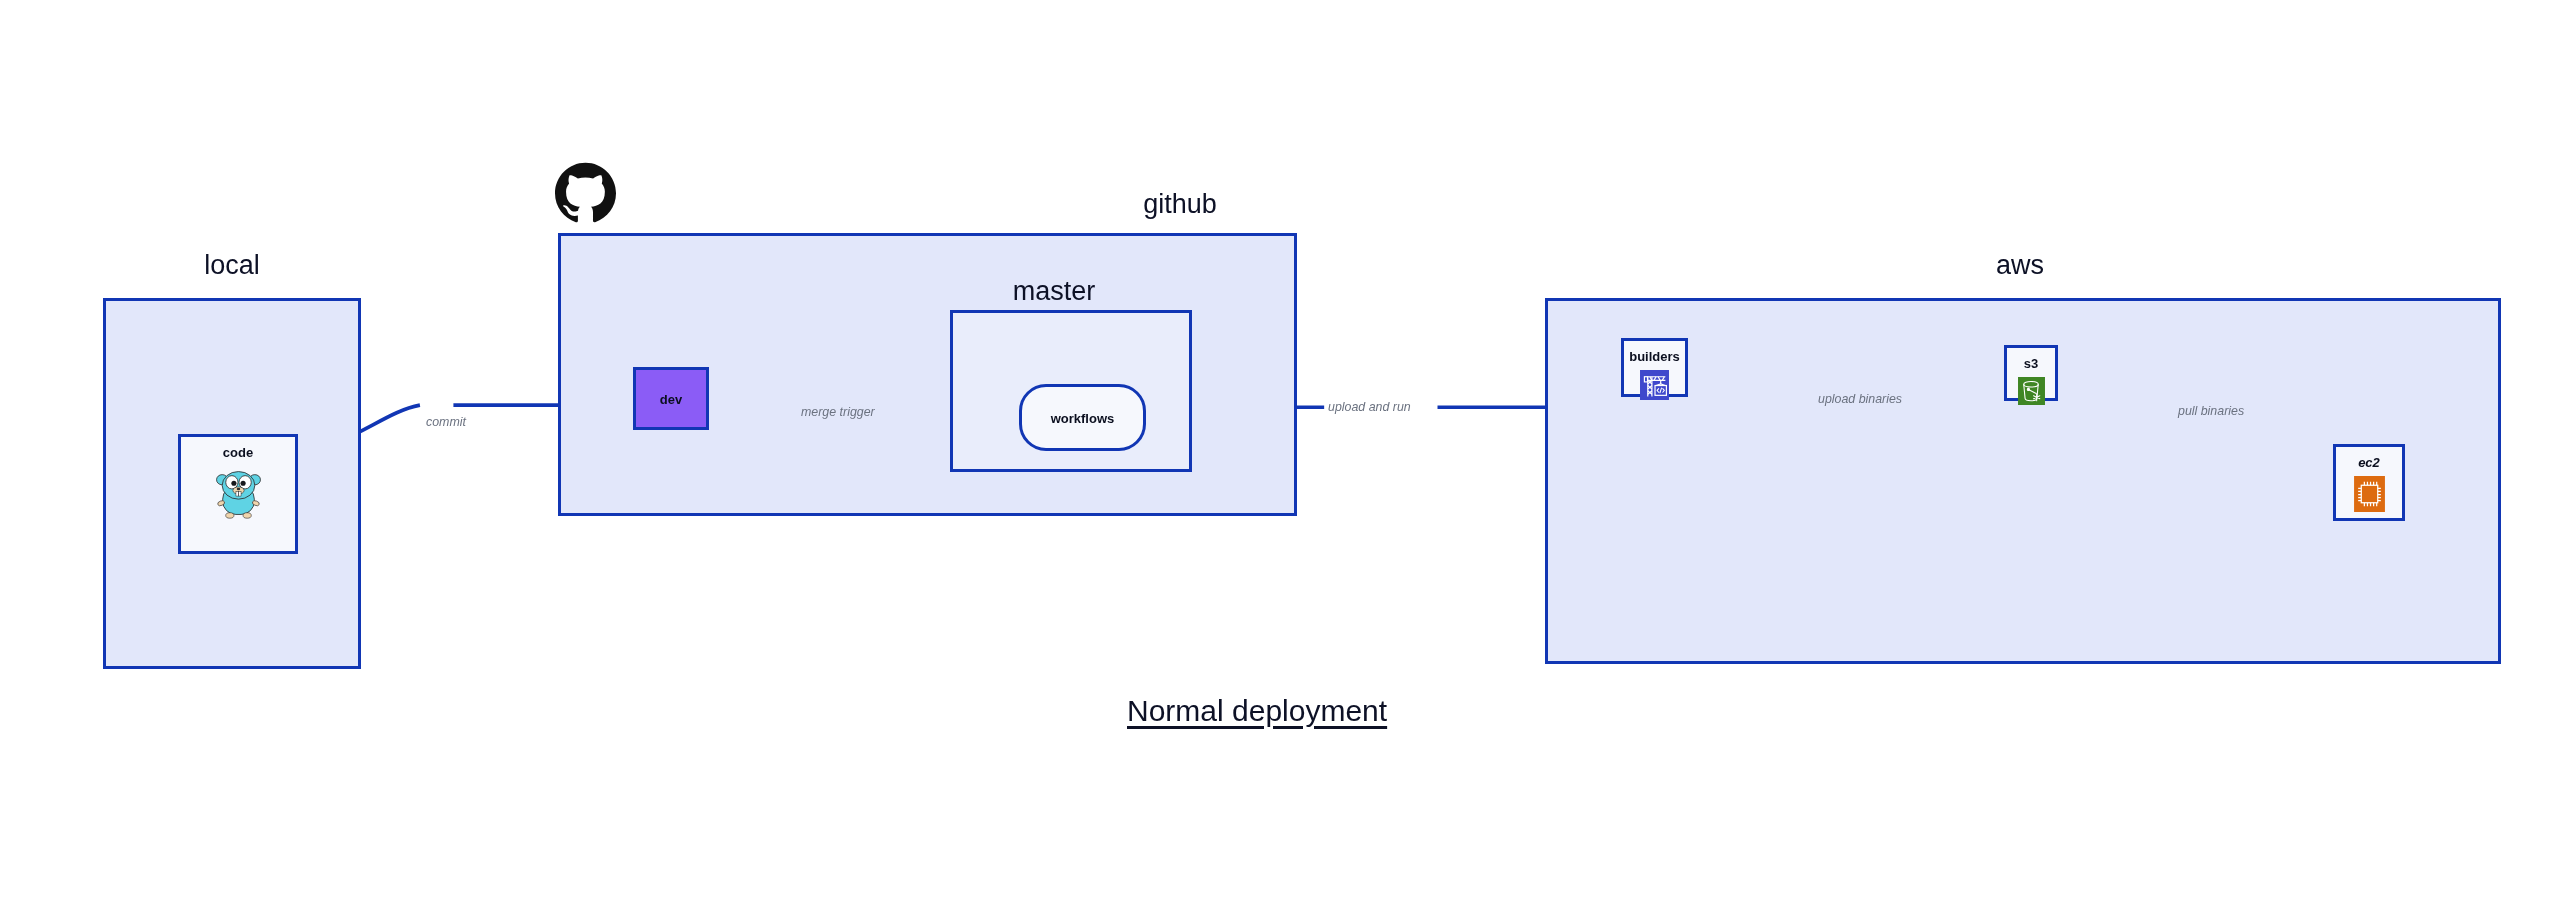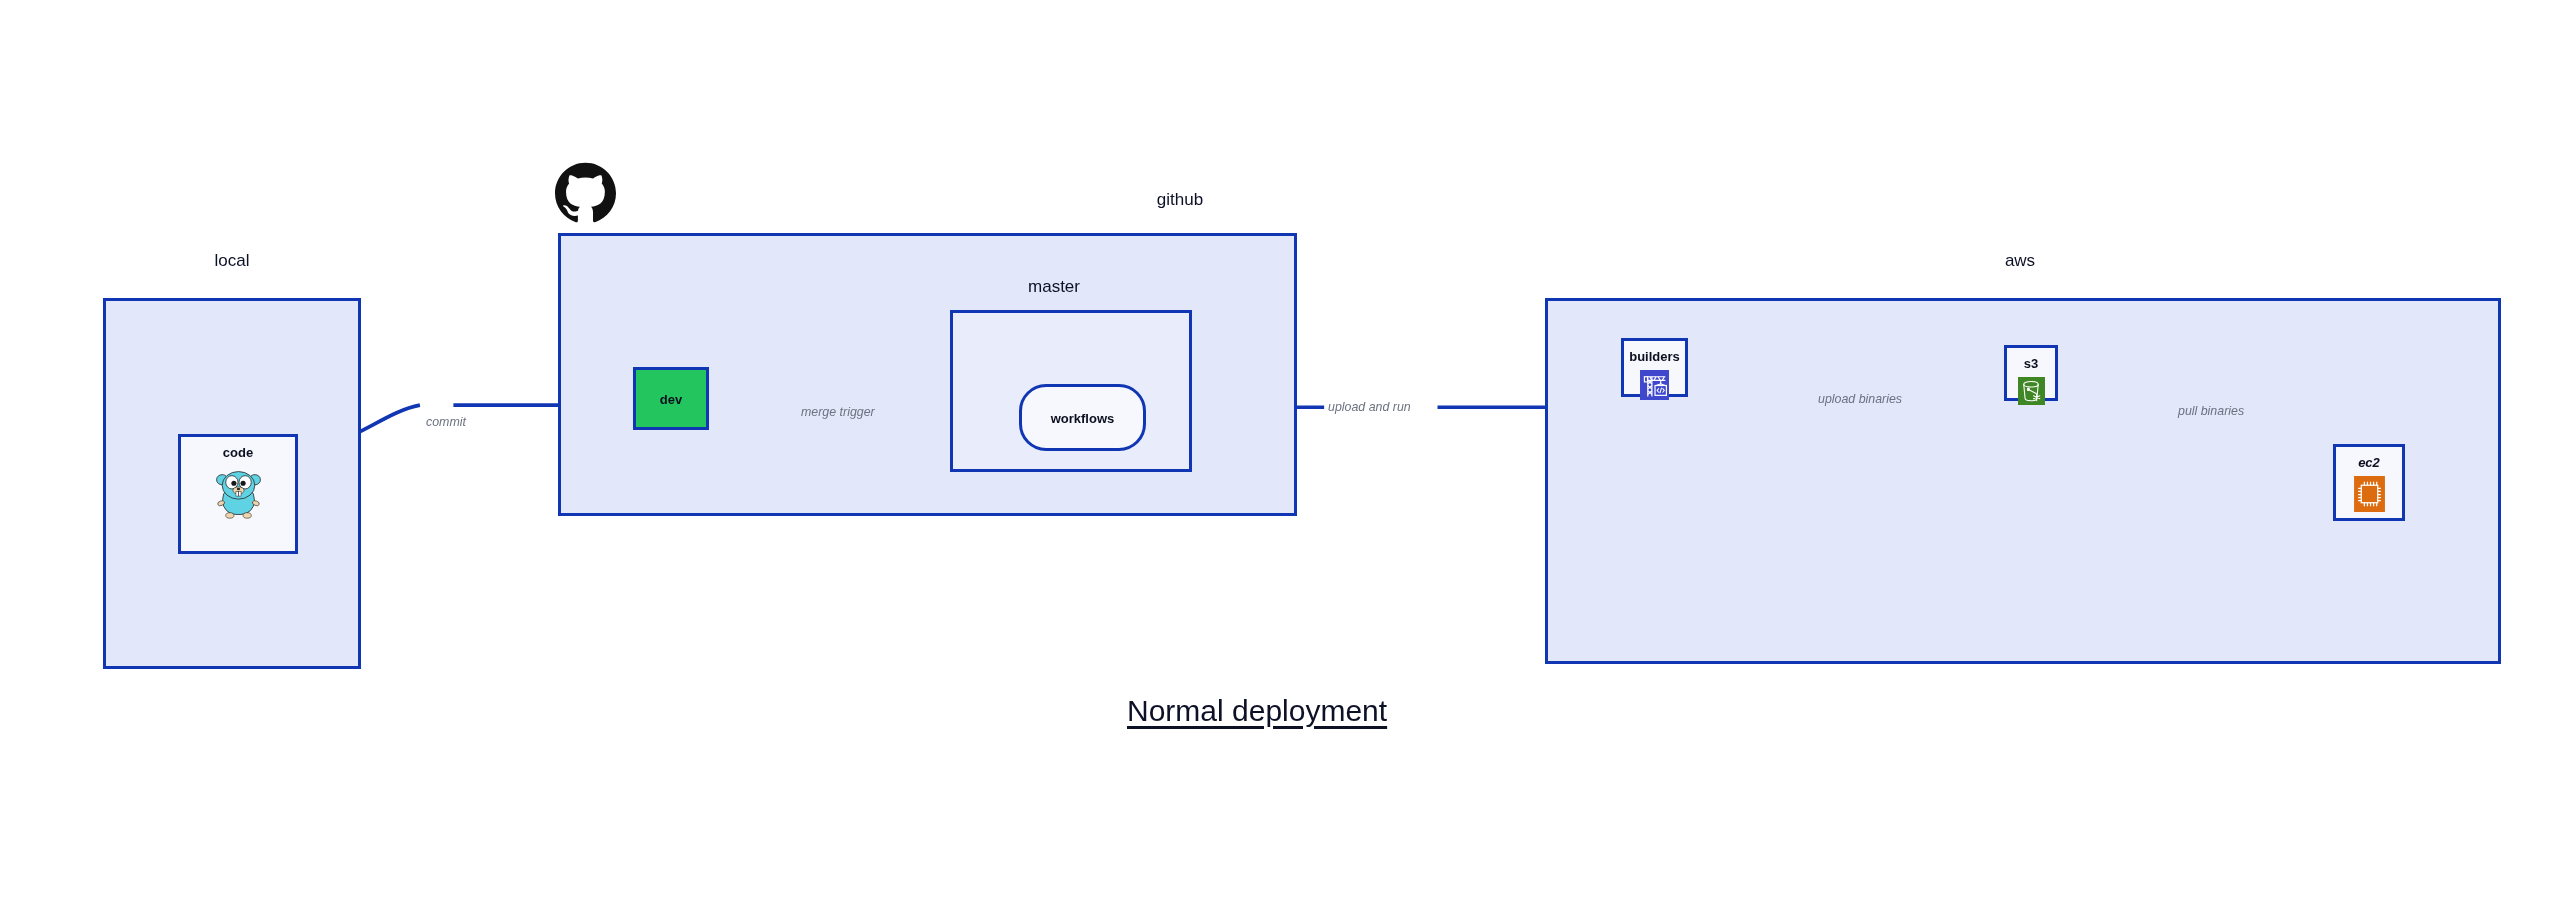--- a/index.html
+++ b/index.html
@@ -26,34 +26,34 @@
     border: 3.6px solid #1136b4;
     background: #e2e7fa;
   }
   .group-box.level2 {
     background: #e9edfb;
   }
   .node-box {
     position: absolute;
     box-sizing: border-box;
     border: 3.6px solid #1136b4;
-    background: #22c55e;
+    background: #8b5cf6;
     display: flex;
     flex-direction: column;
     align-items: center;
   }
   .node-box.leaf {
     background: #f6f8fd;
   }
 
   
   .group-label {
     position: absolute;
     color: #0d1126;
-    font-size: 17px;
+    font-size: 27px;
     font-weight: 400;
     line-height: 1;
     white-space: nowrap;
     text-align: center;
   }
   .node-label {
     font-size: 13px;
     font-weight: bold;
     color: #0b0f1f;
     line-height: 1;

